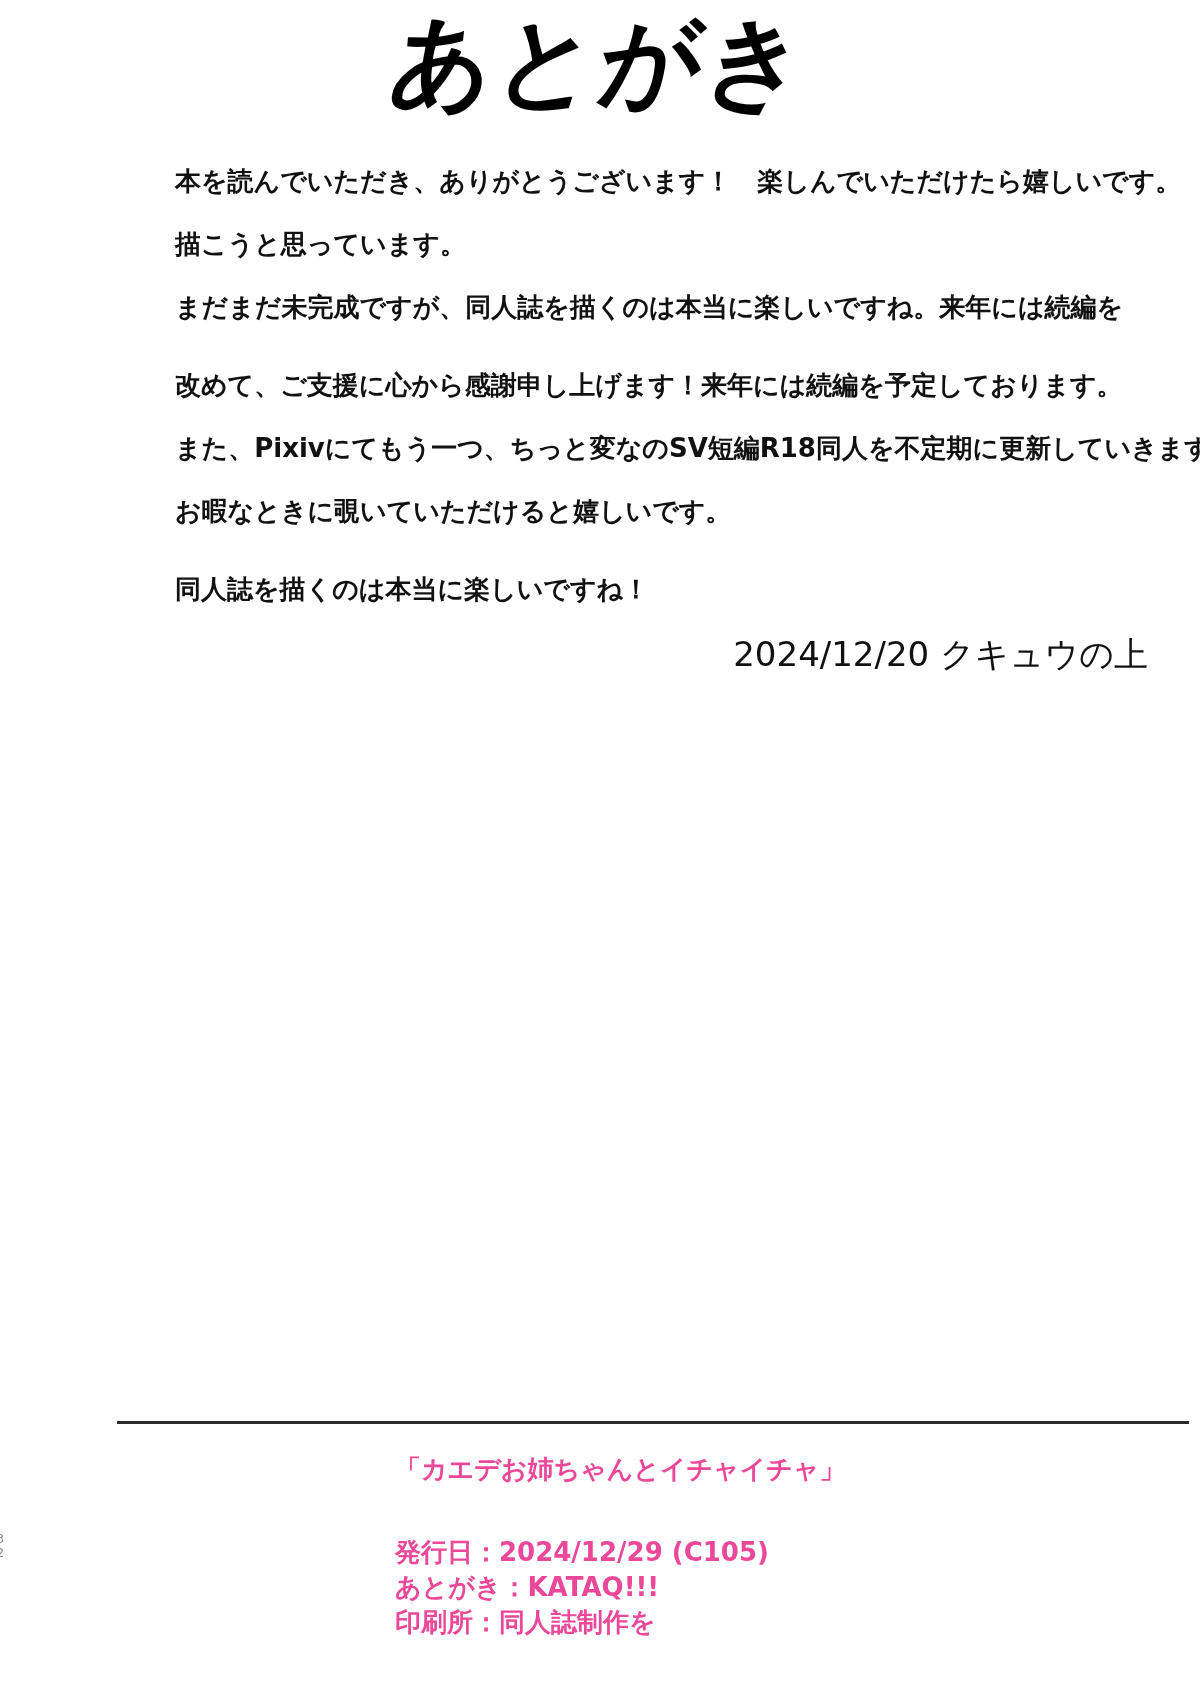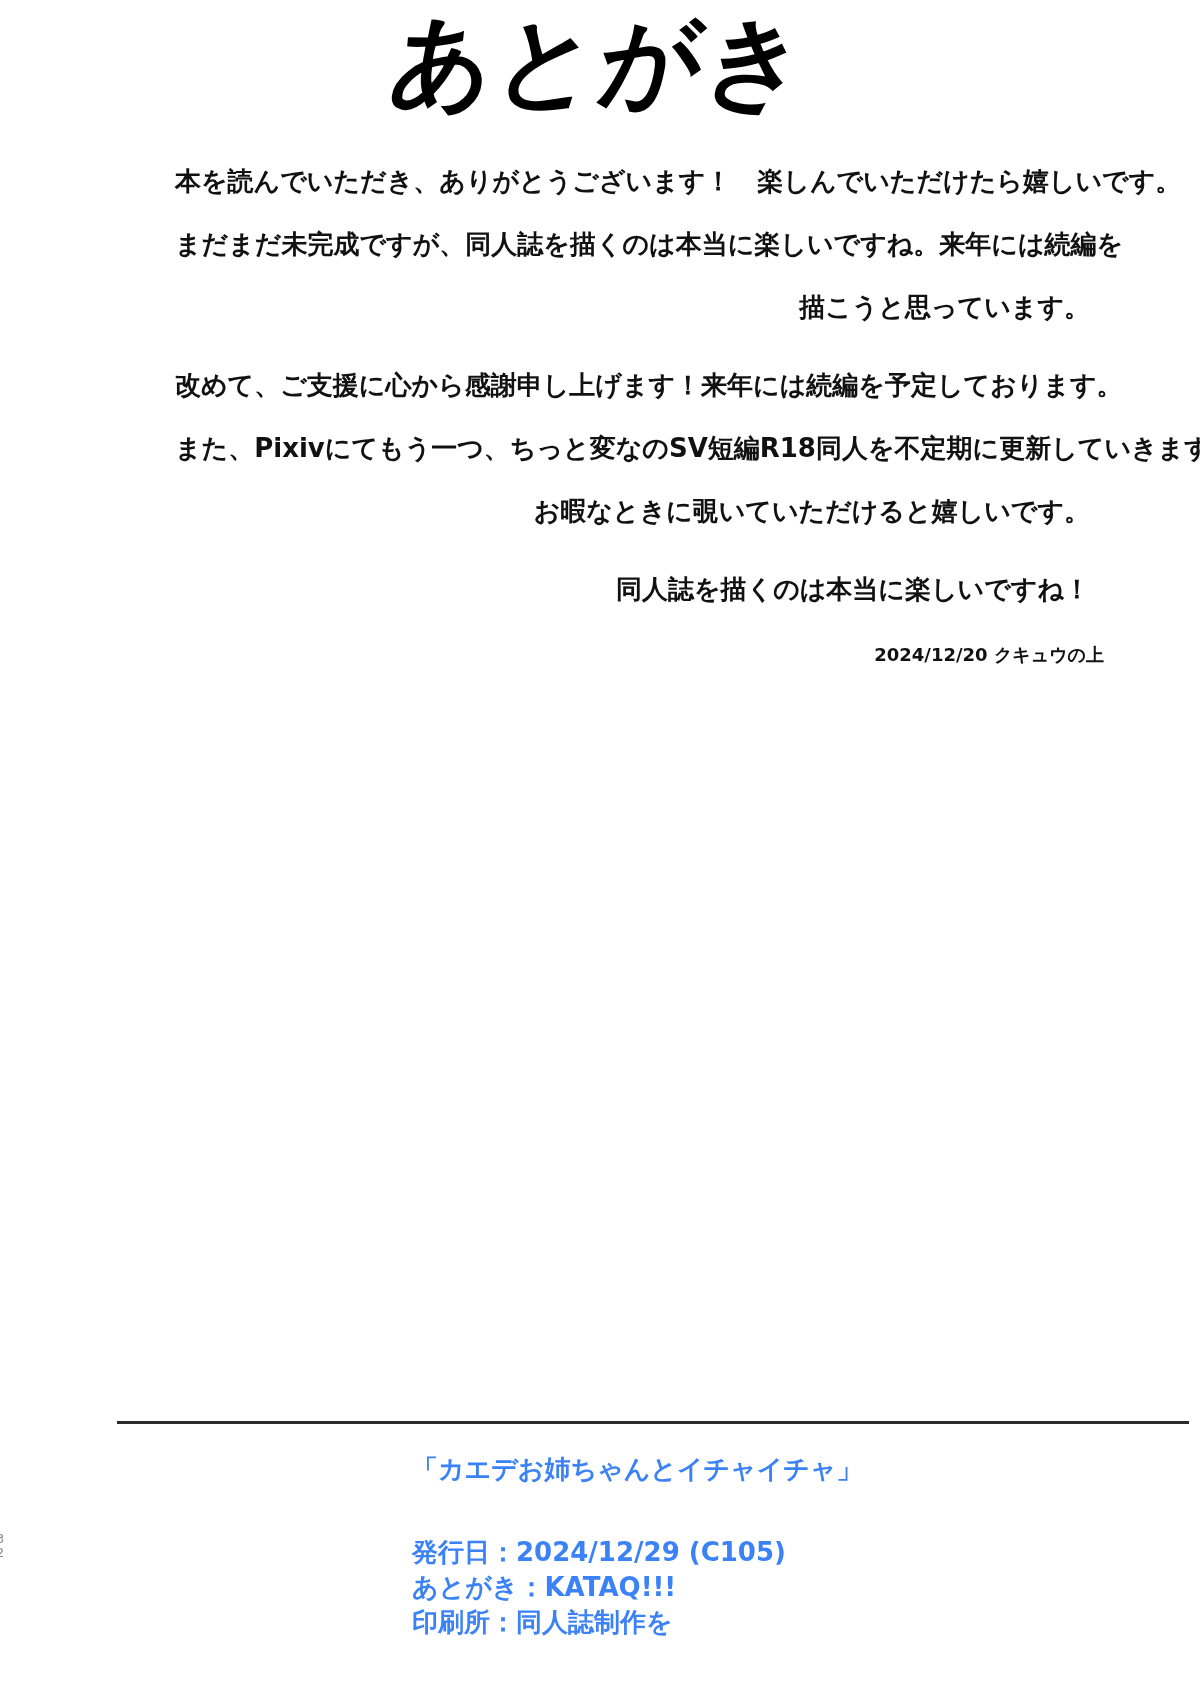--- a/index.html
+++ b/index.html
@@ -27,50 +27,50 @@
   }
 
   .body-text {
     margin-top: 34px;
     padding-left: 175px;
     padding-right: 110px;
     font-size: 26px;
     font-weight: 600;
     color: #111111;
   }
-  .para { margin-top: 15px; text-align: right; }
+  .para { margin-top: 15px; }
   .para:first-child { margin-top: 0; }
   .line { line-height: 63px; white-space: nowrap; }
 
   .signature {
     margin-top: 2px;
-    padding-right: 96px;
+    padding-right: 52px;
     text-align: right;
-    font-size: 18px;
-    font-weight: 700;
+    font-size: 34px;
+    font-weight: 400;
     line-height: 63px;
     color: #111111;
   }
 
   .divider {
     position: absolute;
     left: 117px;
     top: 1421px;
     width: 1072px;
     height: 3px;
     background: #2b2b2b;
   }
 
   .colophon {
     position: absolute;
-    left: 412px;
+    left: 395px;
     top: 1452px;
     font-size: 26px;
     font-weight: 700;
-    color: #3b82f6;
+    color: #ec4899;
   }
   .book-title {
     font-size: 26px;
     font-weight: 700;
     white-space: nowrap;
   }
   .colophon-lines { margin-top: 48px; }
   .colophon-line { line-height: 35px; white-space: nowrap; }
 
   .page-number {
@@ -87,22 +87,22 @@
 </head>
 <body>
 
 <div class="page">
 
   <h1 class="title">あとがき</h1>
 
   <div class="body-text">
     <div class="para">
       <div class="line">本を読んでいただき、ありがとうございます！　楽しんでいただけたら嬉しいです。</div>
+      <div class="line">描こうと思っています。</div>
       <div class="line">まだまだ未完成ですが、同人誌を描くのは本当に楽しいですね。来年には続編を</div>
-      <div class="line">描こうと思っています。</div>
     </div>
     <div class="para">
       <div class="line">改めて、ご支援に心から感謝申し上げます！来年には続編を予定しております。</div>
       <div class="line">また、Pixivにてもう一つ、ちっと変なのSV短編R18同人を不定期に更新していきます。</div>
       <div class="line">お暇なときに覗いていただけると嬉しいです。</div>
     </div>
     <div class="para">
       <div class="line">同人誌を描くのは本当に楽しいですね！</div>
     </div>
   </div>

